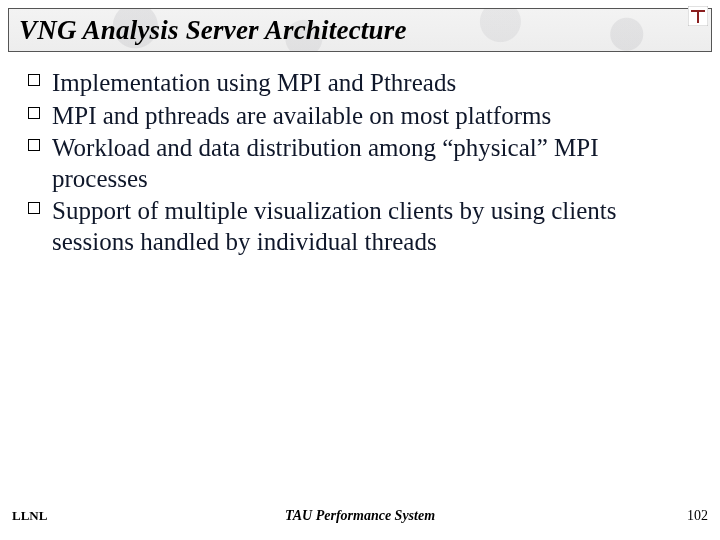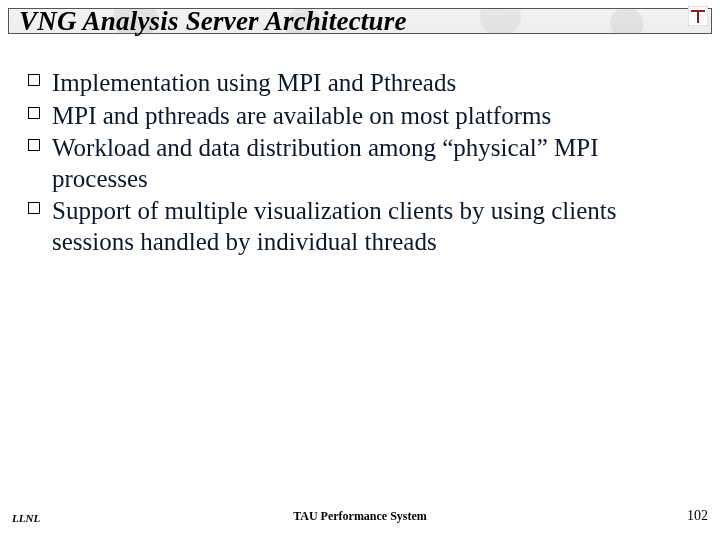--- a/index.html
+++ b/index.html
@@ -13,21 +13,21 @@
     width: 720px;
     height: 540px;
     background: #ffffff;
     position: relative;
   }
   .title-bar {
     position: absolute;
     top: 8px;
     left: 8px;
     right: 8px;
-    height: 26px;
+    height: 44px;
     border: 1px solid #555;
     background: #eeeeee;
     background-image:
       radial-gradient(circle at 18% 40%, rgba(120,120,130,0.13) 0 22px, transparent 23px),
       radial-gradient(circle at 42% 70%, rgba(120,120,130,0.11) 0 18px, transparent 19px),
       radial-gradient(circle at 70% 30%, rgba(120,120,130,0.10) 0 20px, transparent 21px),
       radial-gradient(circle at 88% 60%, rgba(120,120,130,0.12) 0 16px, transparent 17px),
       linear-gradient(0deg, #ededed, #f3f3f3);
     display: flex;
     align-items: center;
@@ -74,32 +74,32 @@
     position: absolute;
     bottom: 16px;
     left: 0;
     right: 0;
     height: 18px;
   }
   .footer-left {
     position: absolute;
     left: 12px;
     bottom: 0;
-    font-style: italic;
     font-weight: bold;
-    font-size: 11px;
+    font-size: 13px;
   }
   .footer-center {
     position: absolute;
     left: 0;
     right: 0;
     bottom: 0;
     text-align: center;
+    font-style: italic;
     font-weight: bold;
-    font-size: 12px;
+    font-size: 14px;
   }
   .footer-right {
     position: absolute;
     right: 12px;
     bottom: 0;
     font-size: 14px;
   }
 </style>
 </head>
 <body>

